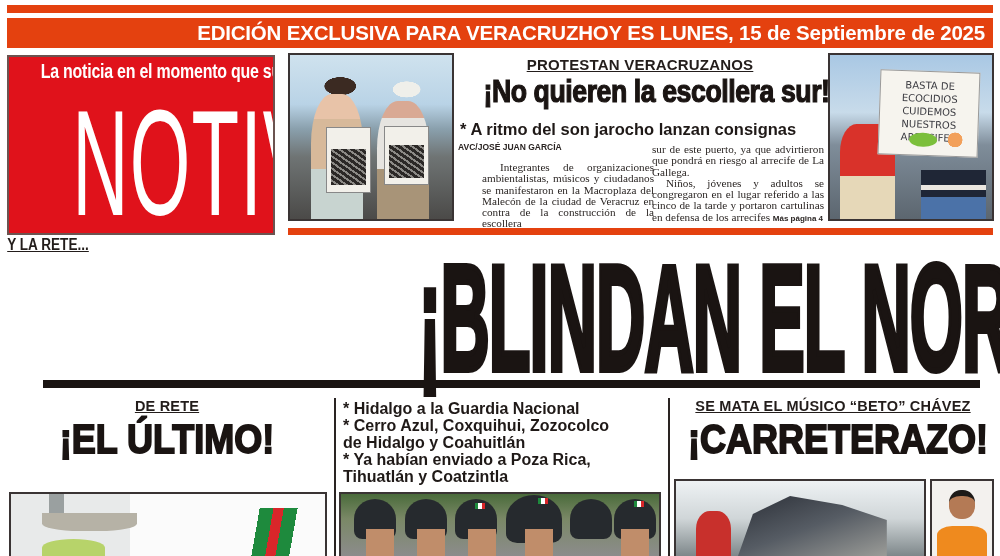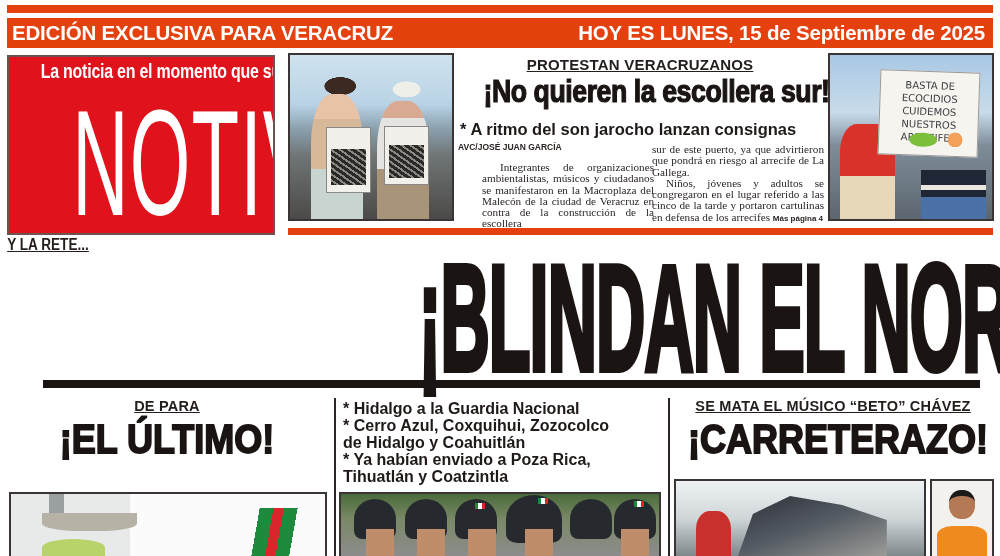--- a/index.html
+++ b/index.html
@@ -1,21 +1,21 @@
 <!DOCTYPE html>
 <html><head>
 <meta charset="utf-8">
 <style>
   * { box-sizing: border-box; margin: 0; padding: 0; }
   html, body { width: 1000px; height: 556px; overflow: hidden; background: #ffffff; }
   body { position: relative; font-family: "Liberation Sans", sans-serif; color: #1a1412; }
 
   .top-rule { position: absolute; left: 7px; top: 5px; width: 986px; height: 8px; background: #e4410f; }
   .top-bar { position: absolute; left: 7px; top: 18px; width: 986px; height: 30px; background: #e4410f;
-             display: flex; align-items: center; justify-content: space-between; padding: 0 8px 0 5px; }
+             display: flex; align-items: center; justify-content: flex-end; padding: 0 8px 0 5px; }
   .top-bar span { color: #fff; font-weight: bold; font-size: 20.5px; letter-spacing: -0.2px; }
 
   .logo { position: absolute; left: 7px; top: 55px; width: 268px; height: 180px; background: #e0121b;
           border: 2px solid #6b5350; overflow: hidden; }
   .logo .tagline { position: absolute; left: 0; top: 2px; width: 100%; text-align: center; color: #fff;
           font-family: "Liberation Sans Narrow", "Liberation Sans", sans-serif; font-weight: bold; font-size: 21px;
           transform: scaleX(0.76); transform-origin: center; white-space: nowrap; letter-spacing: -0.3px; }
   .logo .name { position: absolute; left: 0; top: 36px; width: 100%; text-align: center; color: #fff;
           font-family: "Liberation Sans", sans-serif; font-size: 150px; line-height: 140px; font-weight: normal;
           transform: scaleX(0.52); transform-origin: center; letter-spacing: 2px; white-space: nowrap; }
@@ -147,21 +147,21 @@
 </div>
 <div class="main-headline">
   <span>¡BLINDAN EL NORTE!</span>
 </div>
 <div class="main-underline"></div>
 
 <div class="vrule" style="left:334px; top:398px; height:158px;"></div>
 <div class="vrule" style="left:668px; top:398px; height:158px;"></div>
 
 <div class="bottom-story" style="left:6px; width:322px;">
-  <span class="kicker">DE PARA</span>
+  <span class="kicker">DE RETE</span>
   <span class="headline" style="margin-top:2px;">¡EL ÚLTIMO!</span>
 </div>
 <div class="photo photo-fountain">
   <div class="pillar"></div>
   <div class="bowl"></div>
   <div class="plant"></div>
   <div class="ribbon"></div>
 </div>
 
 <div class="bullets">

